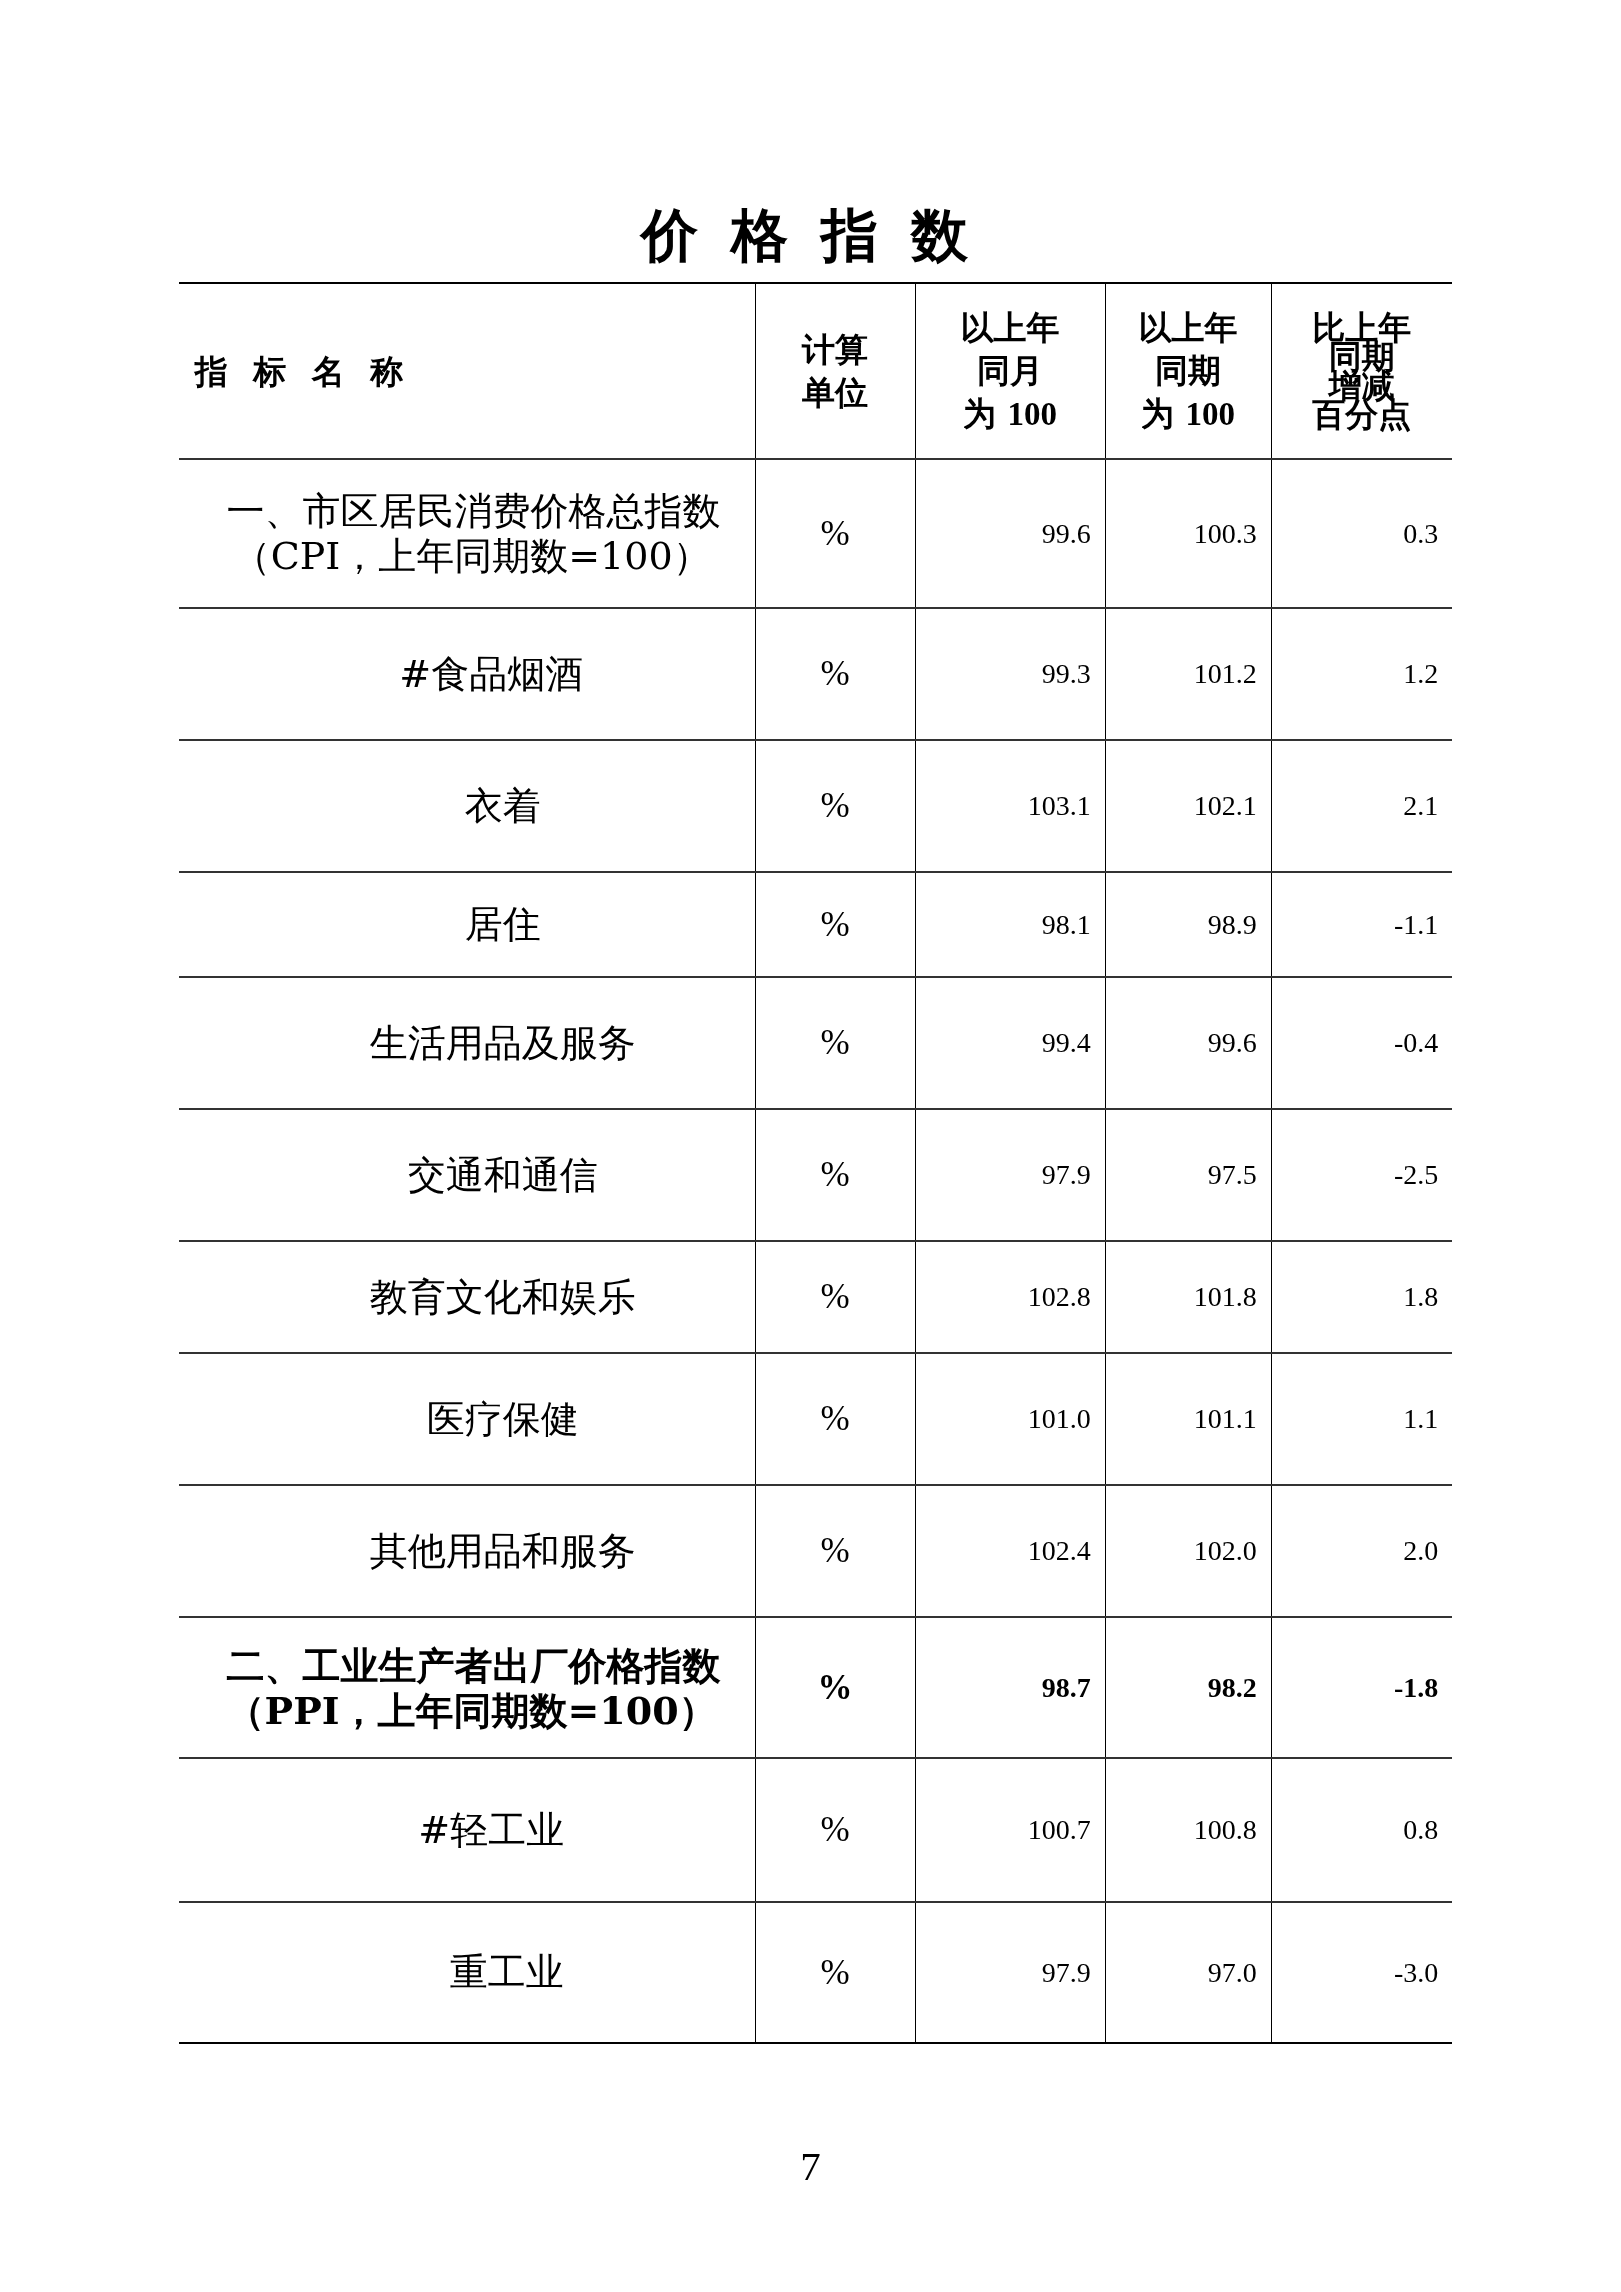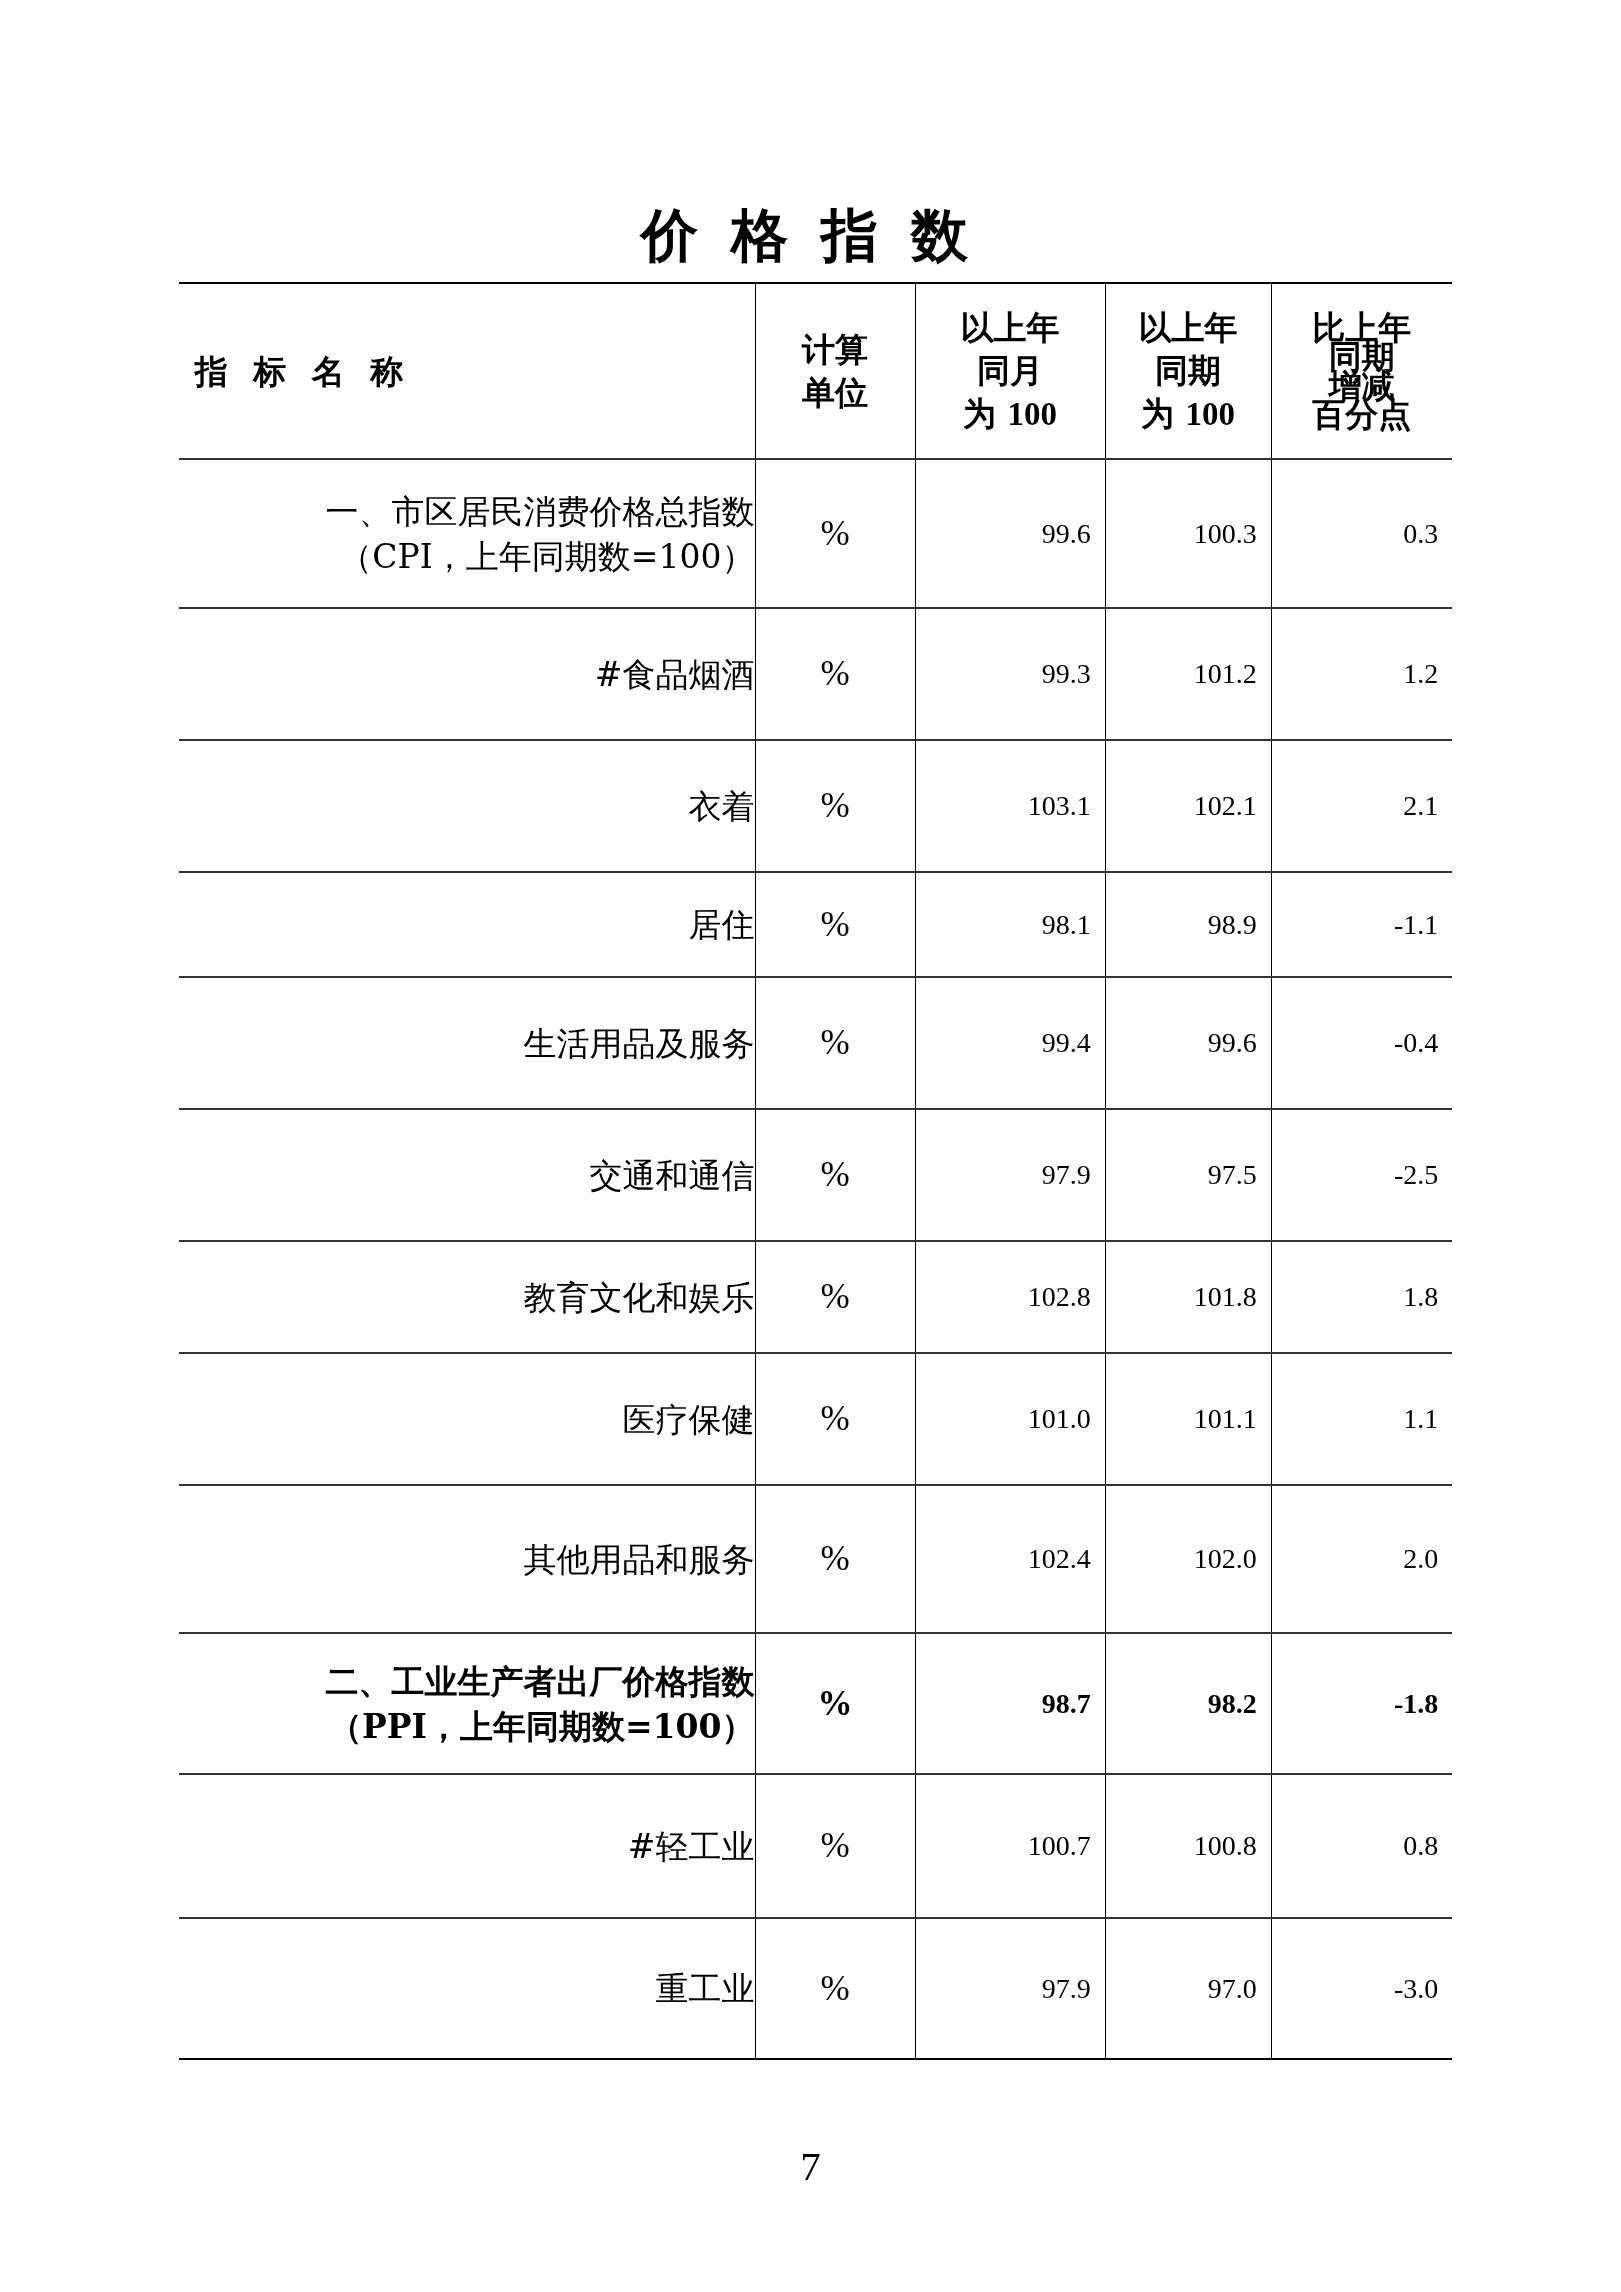--- a/index.html
+++ b/index.html
@@ -12,21 +12,21 @@
   col.c0{width:576px;} col.c1{width:160px;} col.c2{width:190px;} col.c3{width:166px;} col.c4{width:181px;}
   th,td{border-left:1.5px solid #000;border-right:1.5px solid #000;border-bottom:2px solid #333;padding:0;}
   th:first-child,td:first-child{border-left:none;}
   th:last-child,td:last-child{border-right:none;}
   thead tr{border-top:2.5px solid #000;}
   thead th{height:174px;font-family:"DejaVu Sans","Liberation Sans",sans-serif;font-weight:bold;
            font-size:33px;line-height:43px;text-align:center;vertical-align:middle;}
   thead th.name{text-align:left;padding-left:15.7px;letter-spacing:25.5px;}
   thead th .sub{font-family:"Liberation Serif",serif;font-weight:bold;}
   tbody td{font-size:28px;vertical-align:middle;}
-  td.name{font-family:"DejaVu Serif","Liberation Serif",serif;font-size:33px;line-height:45px;text-align:right;}
+  td.name{font-family:"DejaVu Serif","Liberation Serif",serif;font-size:38px;line-height:45px;text-align:center;}
   td.name.l0{padding-left:13.7px;}
   td.name.l1{padding-left:49px;}
   td.name.l2{padding-left:72px;}
   td.name.l3{padding-left:80px;}
   td.unit{text-align:center;font-size:35px;}
   td.num{text-align:right;padding-right:13.7px;}
   .lastrow td{border-bottom:2.5px solid #000;}
   .pagenum{position:absolute;left:0;width:1621px;top:2142px;text-align:center;font-size:41px;}
 </style>
 </head>
@@ -134,21 +134,21 @@
       </tr>
       <tr style="height: 132px;">
         <td class="name l2">
           <div>医疗保健</div>
         </td>
         <td class="unit">%</td>
         <td class="num">101.0</td>
         <td class="num">101.1</td>
         <td class="num">1.1</td>
       </tr>
-      <tr style="height: 148px;">
+      <tr style="height: 132px;">
         <td class="name l2">
           <div>其他用品和服务</div>
         </td>
         <td class="unit">%</td>
         <td class="num">102.4</td>
         <td class="num">102.0</td>
         <td class="num">2.0</td>
       </tr>
       <tr style="height: 141px; font-weight: bold;">
         <td class="name l0">

